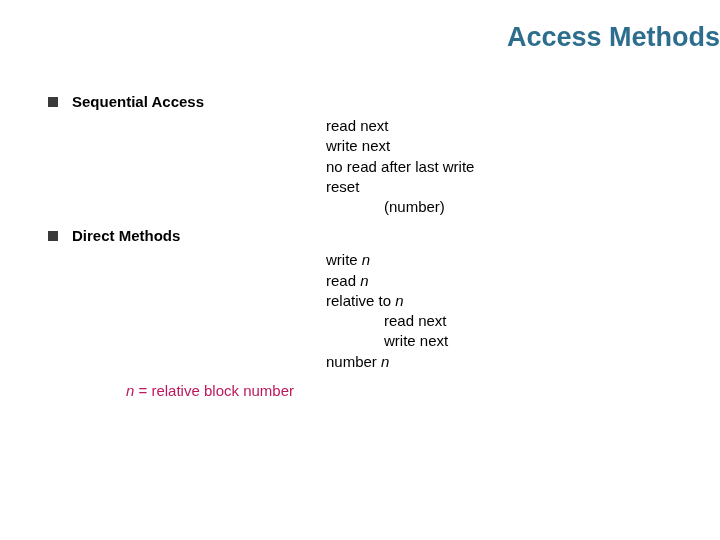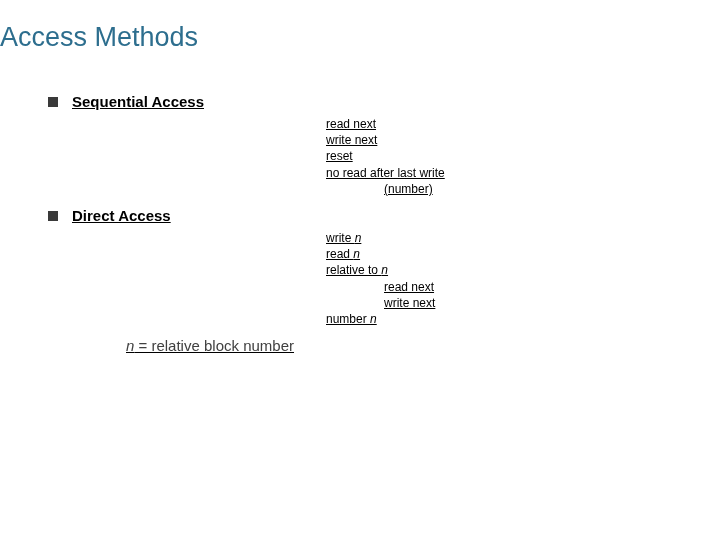--- a/index.html
+++ b/index.html
@@ -16,30 +16,29 @@
       overflow: hidden;
     }
     .slide {
       width: 100%;
       height: 100%;
       padding: 0;
     }
     .title {
       color: #2d6e8e;
       font-size: 27px;
-      font-weight: normal;
-      text-align: left;
+      font-weight: bold;
+      text-align: right;
       margin-top: 22px;
       margin-bottom: 40px;
       letter-spacing: 0px;
     }
     .content {
       padding-left: 48px;
       padding-right: 26px;
-      text-decoration: underline;
     }
     .bullet-item {
       display: flex;
       align-items: flex-start;
       margin-bottom: 6px;
     }
     .bullet-square {
       width: 10px;
       height: 10px;
       background: #3a3a3a;
@@ -47,31 +46,31 @@
       margin-right: 14px;
       flex-shrink: 0;
     }
     .bullet-label {
       font-weight: bold;
       font-size: 15px;
       color: #000;
     }
     .op-block {
       margin-left: 278px;
-      font-size: 12px;
+      font-size: 15px;
       color: #000;
       line-height: 1.35;
       margin-bottom: 10px;
     }
     .op-block .indent1 {
       padding-left: 58px;
     }
     .note-line {
       font-size: 15px;
-      color: #404040;
+      color: #be185d;
       margin-left: 78px;
       margin-top: 6px;
     }
     .italic {
       font-style: italic;
     }
     .section2 {
       margin-top: 6px;
     }
   </style>
@@ -84,28 +83,28 @@
 
   <div class="content">
 
     <div class="bullet-item">
       <div class="bullet-square"></div>
       <div class="bullet-label">Sequential Access</div>
     </div>
     <div class="op-block">
       <div>read next</div>
       <div>write next</div>
+      <div>no read after last write</div>
       <div>reset</div>
-      <div>no read after last write</div>
       <div class="indent1">(number)</div>
     </div>
 
     <div class="bullet-item section2">
       <div class="bullet-square"></div>
-      <div class="bullet-label">Direct Access</div>
+      <div class="bullet-label">Direct Methods</div>
     </div>
     <div class="op-block">
       <div>
         <span>write </span><span class="italic">n</span>
       </div>
       <div>
         <span>read </span><span class="italic">n</span>
       </div>
       <div>
         <span>relative to </span><span class="italic">n</span>

